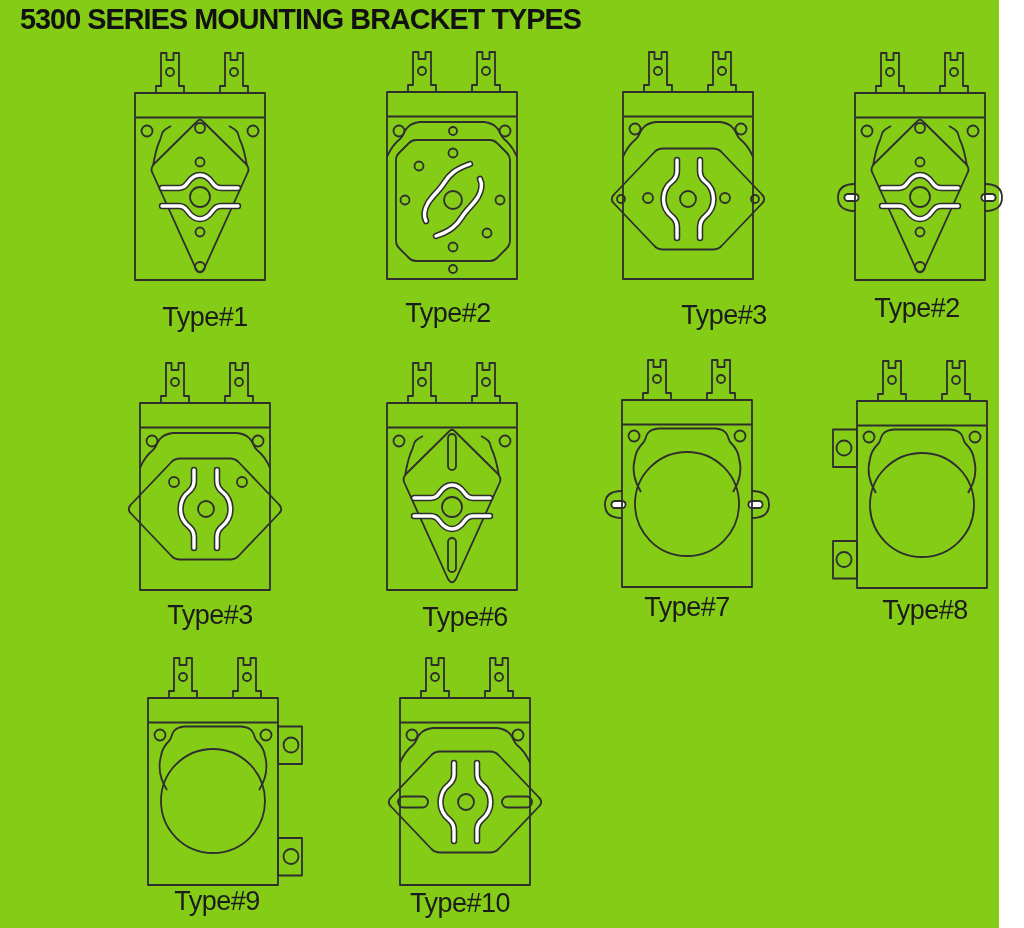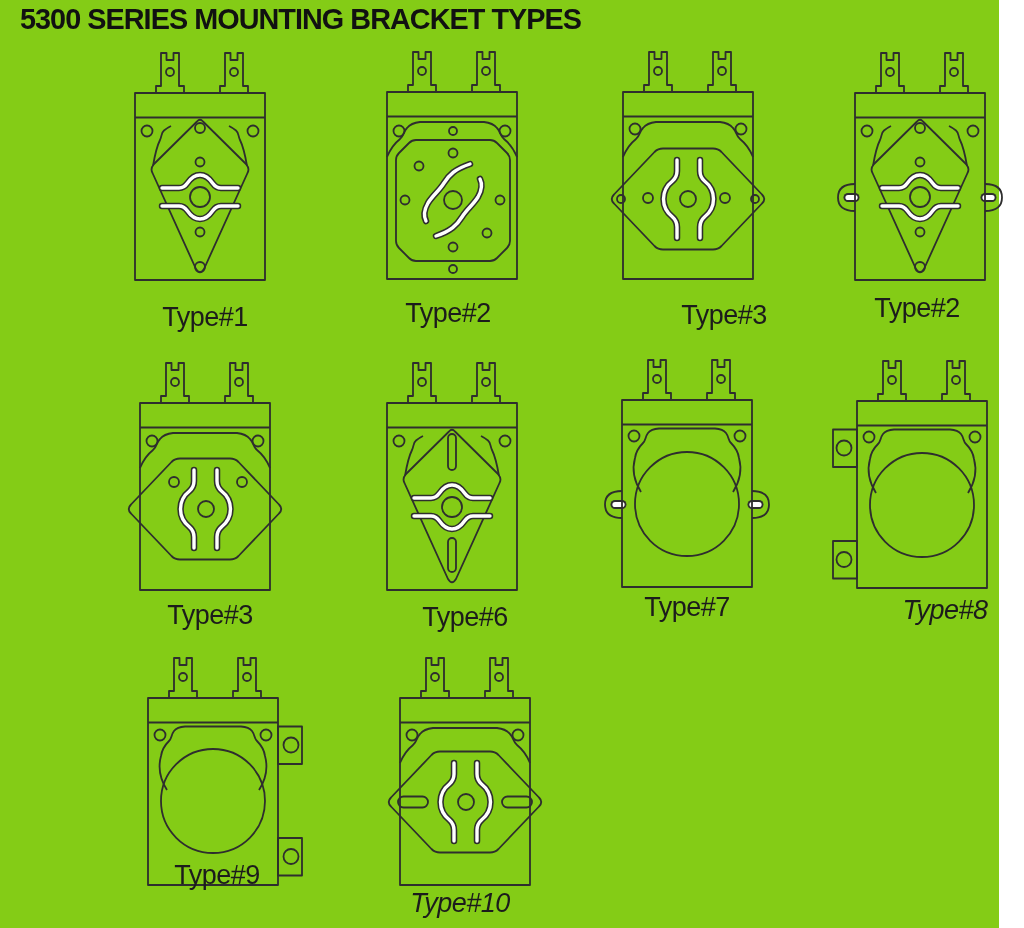--- a/index.html
+++ b/index.html
@@ -208,40 +208,40 @@
           <path d="M 120 47.5 L 120 41 L 125 41 L 125 8 L 130.5 8 L 130.5 15 L 137.5 15 L 137.5 8 L 143 8 L 143 41 L 148 41 L 148 47.5" stroke="#2e2e2e" stroke-width="1.8" fill="none" stroke-linejoin="round"></path>
           <circle cx="134" cy="27" r="4" stroke="#2e2e2e" stroke-width="1.8" fill="none" stroke-linejoin="round"></circle>
           <rect x="35" y="48" width="130" height="187" stroke="#2e2e2e" stroke-width="1.8" fill="none" stroke-linejoin="round"></rect>
           <line x1="35" y1="72.5" x2="165" y2="72.5" stroke="#2e2e2e" stroke-width="1.8" fill="none" stroke-linejoin="round"></line>
           <circle cx="47" cy="84" r="5.5" stroke="#2e2e2e" stroke-width="1.8" fill="none" stroke-linejoin="round"></circle>
           <circle cx="153" cy="84" r="5.5" stroke="#2e2e2e" stroke-width="1.8" fill="none" stroke-linejoin="round"></circle>
           <path d="M 54 140 C 47 129 45 117 48 106 C 49 99 52 95 56 91 C 59 88 58 85 61 81 Q 64 77 72 76.5 L 128 76.5 Q 136 77 139 81 C 142 85 141 88 144 91 C 148 95 151 99 152 106 C 155 117 153 129 146 140" stroke="#2e2e2e" stroke-width="1.8" fill="none" stroke-linejoin="round"></path>
           <circle cx="100" cy="152" r="52" stroke="#2e2e2e" stroke-width="1.8" fill="none" stroke-linejoin="round"></circle>
         </svg>
       </div>
-      <div class="fig-label" style="left: 945px; top: 595px; font-style: italic;">Type#8</div>
+      <div class="fig-label" style="left: 925px; top: 595px;">Type#8</div>
       <div class="fig" style="left: 113px; top: 650px;">
         <svg width="200" height="245" viewBox="0 0 200 245">
           <rect x="165" y="76.5" width="24" height="37.5" stroke="#2e2e2e" stroke-width="1.8" fill="none" stroke-linejoin="round"></rect>
           <circle cx="178" cy="95" r="7.5" stroke="#2e2e2e" stroke-width="1.8" fill="none" stroke-linejoin="round"></circle>
           <rect x="165" y="188" width="24" height="37.5" stroke="#2e2e2e" stroke-width="1.8" fill="none" stroke-linejoin="round"></rect>
           <circle cx="178" cy="206.5" r="7.5" stroke="#2e2e2e" stroke-width="1.8" fill="none" stroke-linejoin="round"></circle>
           <path d="M 56 47.5 L 56 41 L 61 41 L 61 8 L 66.5 8 L 66.5 15 L 73.5 15 L 73.5 8 L 79 8 L 79 41 L 84 41 L 84 47.5" stroke="#2e2e2e" stroke-width="1.8" fill="none" stroke-linejoin="round"></path>
           <circle cx="70" cy="27" r="4" stroke="#2e2e2e" stroke-width="1.8" fill="none" stroke-linejoin="round"></circle>
           <path d="M 120 47.5 L 120 41 L 125 41 L 125 8 L 130.5 8 L 130.5 15 L 137.5 15 L 137.5 8 L 143 8 L 143 41 L 148 41 L 148 47.5" stroke="#2e2e2e" stroke-width="1.8" fill="none" stroke-linejoin="round"></path>
           <circle cx="134" cy="27" r="4" stroke="#2e2e2e" stroke-width="1.8" fill="none" stroke-linejoin="round"></circle>
           <rect x="35" y="48" width="130" height="187" stroke="#2e2e2e" stroke-width="1.8" fill="none" stroke-linejoin="round"></rect>
           <line x1="35" y1="72.5" x2="165" y2="72.5" stroke="#2e2e2e" stroke-width="1.8" fill="none" stroke-linejoin="round"></line>
           <circle cx="47" cy="85" r="5.5" stroke="#2e2e2e" stroke-width="1.8" fill="none" stroke-linejoin="round"></circle>
           <circle cx="153" cy="85" r="5.5" stroke="#2e2e2e" stroke-width="1.8" fill="none" stroke-linejoin="round"></circle>
           <path d="M 54 140 C 47 129 45 117 48 106 C 49 99 52 95 56 91 C 59 88 58 85 61 81 Q 64 77 72 76.5 L 128 76.5 Q 136 77 139 81 C 142 85 141 88 144 91 C 148 95 151 99 152 106 C 155 117 153 129 146 140" stroke="#2e2e2e" stroke-width="1.8" fill="none" stroke-linejoin="round"></path>
           <circle cx="100" cy="151" r="52" stroke="#2e2e2e" stroke-width="1.8" fill="none" stroke-linejoin="round"></circle>
         </svg>
       </div>
-      <div class="fig-label" style="left: 217px; top: 860px; text-align: center;">Type#9</div>
+      <div class="fig-label" style="left: 217px; top: 886px; text-align: center;">Type#9</div>
       <div class="fig" style="left: 365px; top: 650px;">
         <svg width="200" height="245" viewBox="0 0 200 245">
           <path d="M 56 47.5 L 56 41 L 61 41 L 61 8 L 66.5 8 L 66.5 15 L 73.5 15 L 73.5 8 L 79 8 L 79 41 L 84 41 L 84 47.5" stroke="#2e2e2e" stroke-width="1.8" fill="none" stroke-linejoin="round"></path>
           <circle cx="70" cy="27" r="4" stroke="#2e2e2e" stroke-width="1.8" fill="none" stroke-linejoin="round"></circle>
           <path d="M 120 47.5 L 120 41 L 125 41 L 125 8 L 130.5 8 L 130.5 15 L 137.5 15 L 137.5 8 L 143 8 L 143 41 L 148 41 L 148 47.5" stroke="#2e2e2e" stroke-width="1.8" fill="none" stroke-linejoin="round"></path>
           <circle cx="134" cy="27" r="4" stroke="#2e2e2e" stroke-width="1.8" fill="none" stroke-linejoin="round"></circle>
           <rect x="35" y="48" width="130" height="187" stroke="#2e2e2e" stroke-width="1.8" fill="none" stroke-linejoin="round"></rect>
           <line x1="35" y1="72.5" x2="165" y2="72.5" stroke="#2e2e2e" stroke-width="1.8" fill="none" stroke-linejoin="round"></line>
           <circle cx="47" cy="85" r="5.5" stroke="#2e2e2e" stroke-width="1.8" fill="none" stroke-linejoin="round"></circle>
           <circle cx="153" cy="85" r="5.5" stroke="#2e2e2e" stroke-width="1.8" fill="none" stroke-linejoin="round"></circle>
@@ -249,15 +249,15 @@
           <path d="M 75 101.5 L 125 101.5 Q 130 101.5 133.5 105 L 174 147.5 Q 178.5 152 174 156.5 L 133.5 199 Q 130 202.5 125 202.5 L 75 202.5 Q 70 202.5 66.5 199 L 26 156.5 Q 21.5 152 26 147.5 L 66.5 105 Q 70 101.5 75 101.5 Z" stroke="#2e2e2e" stroke-width="1.8" fill="none" stroke-linejoin="round"></path>
           <rect x="33" y="146.5" width="30" height="11" rx="5.5" stroke="#2e2e2e" stroke-width="1.8" fill="none" stroke-linejoin="round"></rect>
           <rect x="137" y="146.5" width="30" height="11" rx="5.5" stroke="#2e2e2e" stroke-width="1.8" fill="none" stroke-linejoin="round"></rect>
           <circle cx="101" cy="152" r="8" stroke="#2e2e2e" stroke-width="1.8" fill="none" stroke-linejoin="round"></circle>
           <path d="M 89 113 L 89 124 Q 89 130 84.5 134 Q 75.5 141 75.5 152 Q 75.5 163 84.5 170 Q 89 174 89 180 L 89 191" stroke-width="6.5" stroke-linecap="round" stroke="#2e2e2e" fill="none" stroke-linejoin="round"></path>
           <path d="M 89 113 L 89 124 Q 89 130 84.5 134 Q 75.5 141 75.5 152 Q 75.5 163 84.5 170 Q 89 174 89 180 L 89 191" stroke="#ffffff" stroke-width="3.4" stroke-linecap="round" fill="none" stroke-linejoin="round"></path>
           <path d="M 112 113 L 112 124 Q 112 130 116.5 134 Q 125.5 141 125.5 152 Q 125.5 163 116.5 170 Q 112 174 112 180 L 112 191" stroke-width="6.5" stroke-linecap="round" stroke="#2e2e2e" fill="none" stroke-linejoin="round"></path>
           <path d="M 112 113 L 112 124 Q 112 130 116.5 134 Q 125.5 141 125.5 152 Q 125.5 163 116.5 170 Q 112 174 112 180 L 112 191" stroke="#ffffff" stroke-width="3.4" stroke-linecap="round" fill="none" stroke-linejoin="round"></path>
         </svg>
       </div>
-      <div class="fig-label" style="left: 460px; top: 888px; font-style: italic;">Type#10</div>
+      <div class="fig-label" style="left: 460px; top: 888px;">Type#10</div>
     </div>
 </div>
 
 </body></html>

